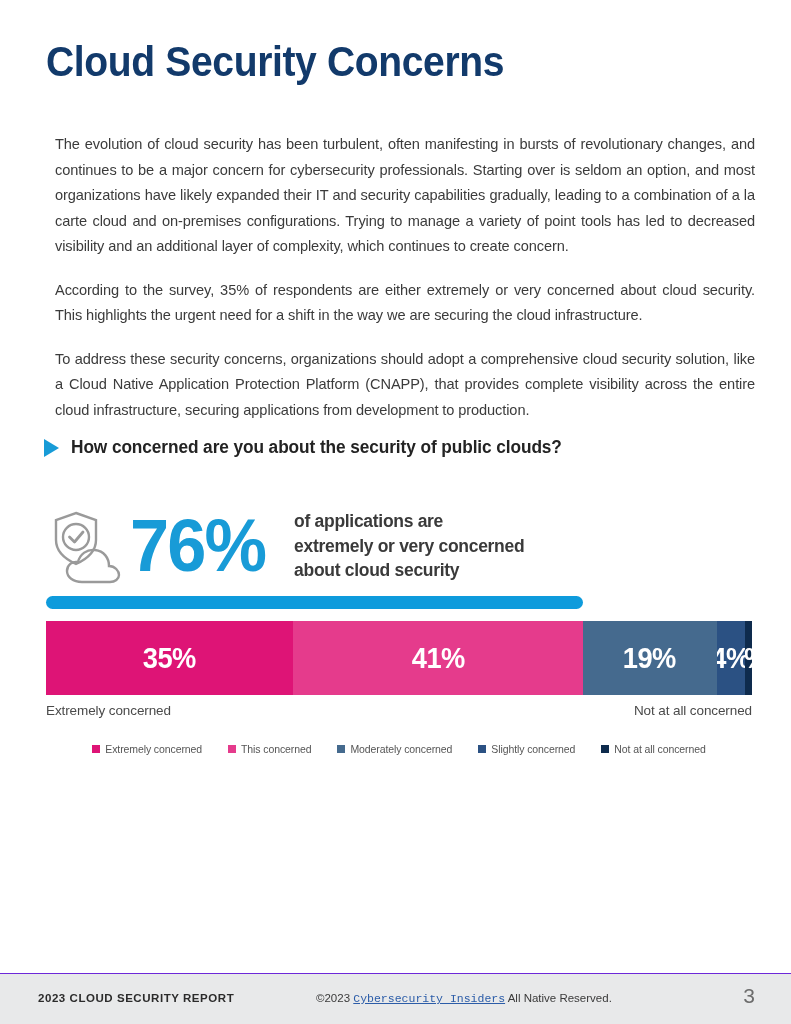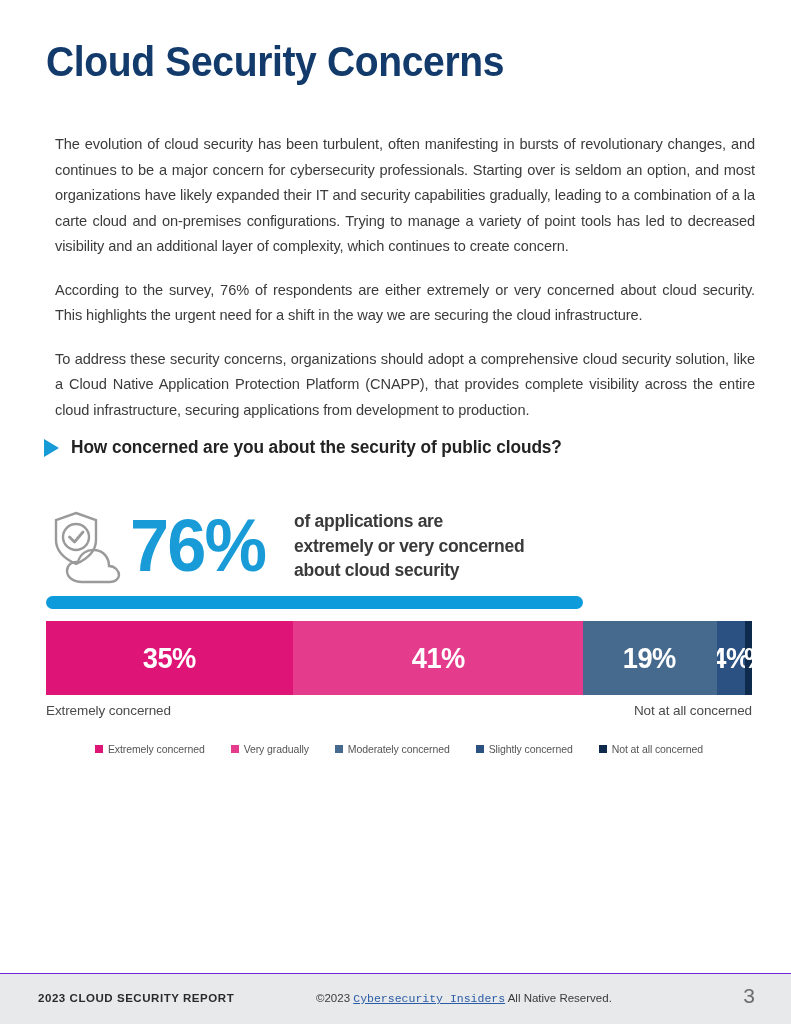--- a/index.html
+++ b/index.html
@@ -238,21 +238,21 @@
 </style>
 </head>
 <body>
 
 <div class="page">
 
   <div class="page-title">Cloud Security Concerns</div>
 
   <div class="body-block">
     <p class="para">The evolution of cloud security has been turbulent, often manifesting in bursts of revolutionary changes, and continues to be a major concern for cybersecurity professionals. Starting over is seldom an option, and most organizations have likely expanded their IT and security capabilities gradually, leading to a combination of a la carte cloud and on-premises configurations. Trying to manage a variety of point tools has led to decreased visibility and an additional layer of complexity, which continues to create concern.</p>
-    <p class="para">According to the survey, 76% of respondents are either extremely or very concerned about cloud security. This highlights the urgent need for a shift in the way we are securing the cloud infrastructure.</p>
+    <p class="para">According to the survey, 35% of respondents are either extremely or very concerned about cloud security. This highlights the urgent need for a shift in the way we are securing the cloud infrastructure.</p>
     <p class="para">To address these security concerns, organizations should adopt a comprehensive cloud security solution, like a Cloud Native Application Protection Platform (CNAPP), that provides complete visibility across the entire cloud infrastructure, securing applications from development to production.</p>
   </div>
 
   <div class="question-row">
     <span class="triangle-bullet"></span>
     <span class="question-text">How concerned are you about the security of public clouds?</span>
   </div>
 
   <div class="callout">
     <span class="callout-icon">
@@ -300,21 +300,21 @@
     <span>Not at all concerned</span>
   </div>
 
   <div class="legend" id="chart-legend">
       <div class="legend-item">
         <span class="legend-swatch" style="background: rgb(222, 20, 118);"></span>
         <span class="legend-label">Extremely concerned</span>
       </div>
       <div class="legend-item">
         <span class="legend-swatch" style="background: rgb(229, 59, 140);"></span>
-        <span class="legend-label">Very gradually</span>
+        <span class="legend-label">This concerned</span>
       </div>
       <div class="legend-item">
         <span class="legend-swatch" style="background: rgb(69, 106, 142);"></span>
         <span class="legend-label">Moderately concerned</span>
       </div>
       <div class="legend-item">
         <span class="legend-swatch" style="background: rgb(43, 81, 131);"></span>
         <span class="legend-label">Slightly concerned</span>
       </div>
       <div class="legend-item">

